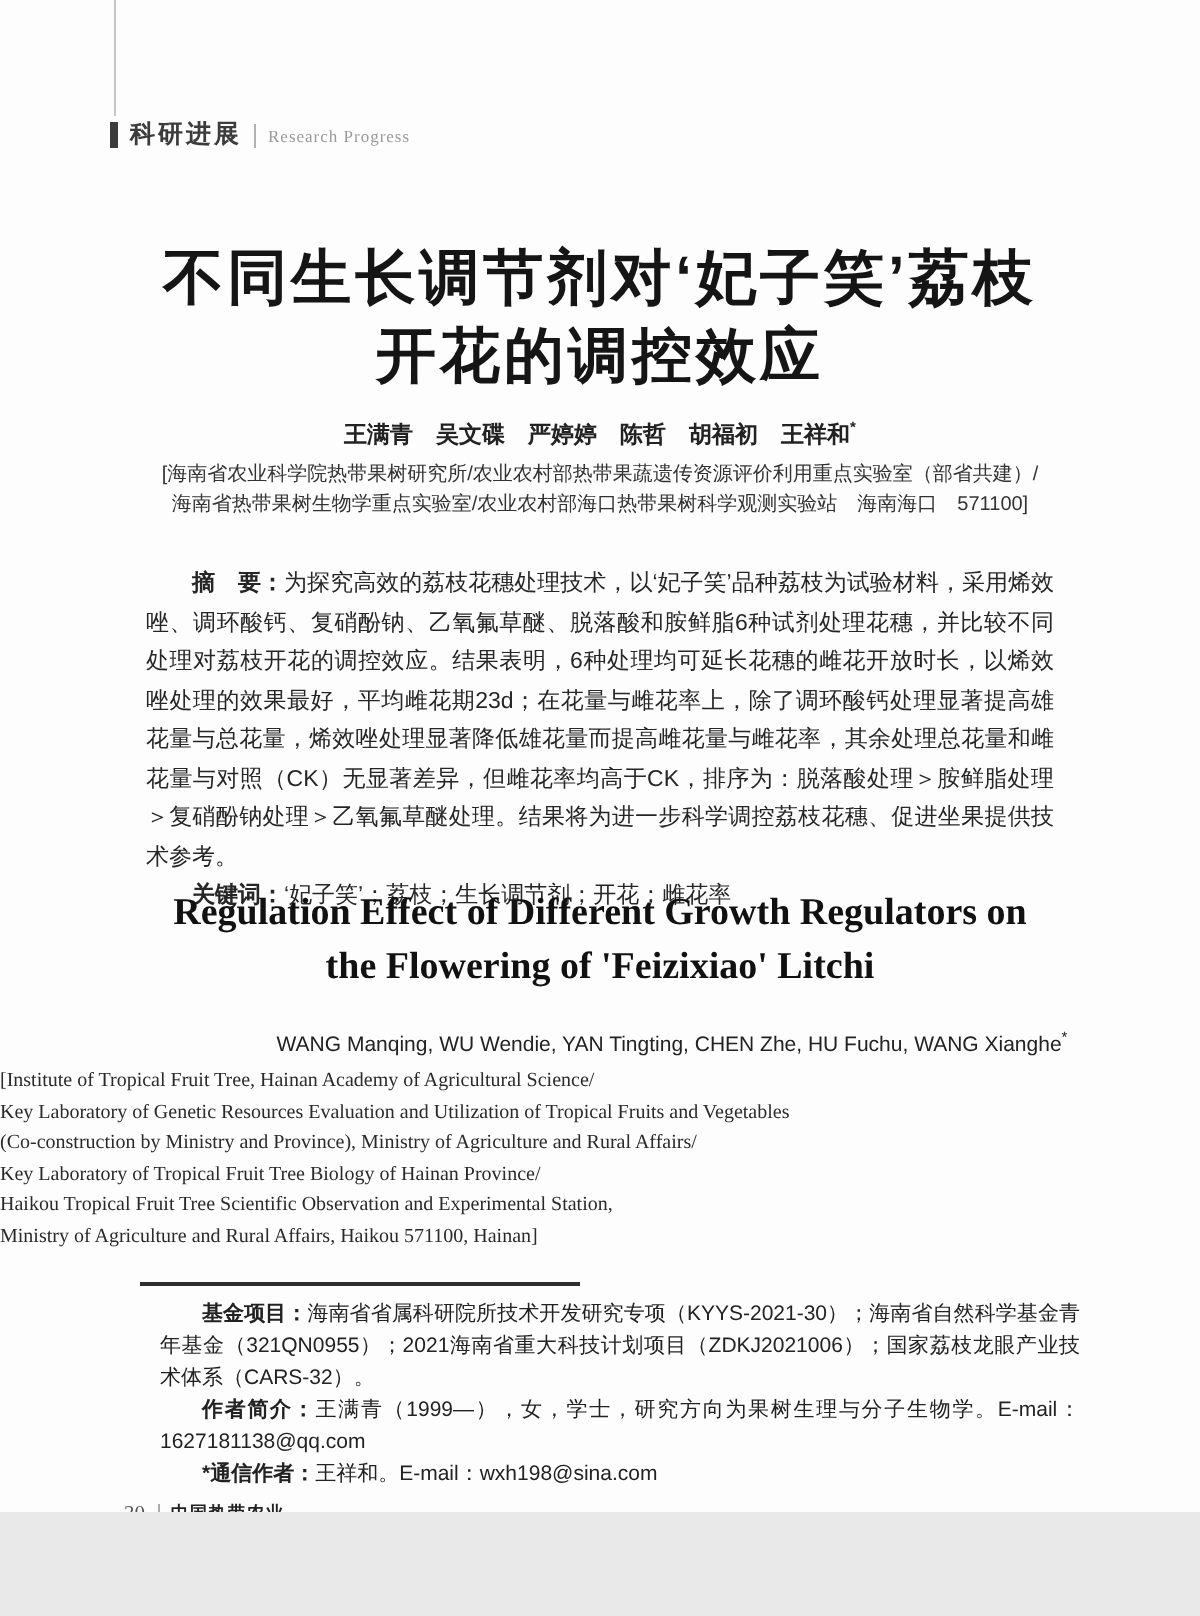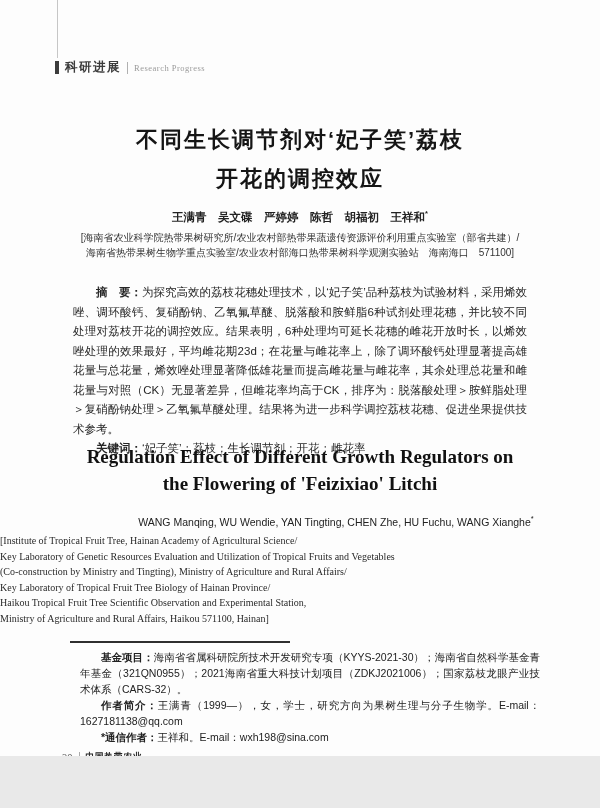--- a/index.html
+++ b/index.html
@@ -9,21 +9,21 @@
     font-family:"Liberation Sans","DejaVu Sans",sans-serif;color:#1f1f1f;
   }
   .col-rule{position:absolute;left:57px;top:0;width:1px;height:58px;background:#c6c6c6;}
   .section-badge{position:absolute;left:55px;top:59px;display:flex;align-items:center;gap:6px;}
   .badge-bar{width:4px;height:13px;background:#3c3c3c;display:inline-block;}
   .badge-cn{font-size:12.5px;font-weight:bold;color:#3c3c3c;letter-spacing:1.5px;}
   .badge-divider{width:1px;height:12px;background:#b0b0b0;display:inline-block;}
   .badge-en{font-size:8.5px;color:#9a9a9a;font-family:"Liberation Serif","DejaVu Serif",serif;letter-spacing:0.5px;}
 
   .title-cn{position:absolute;top:120px;left:0;width:100%;margin:0;text-align:center;
-    font-size:22px;line-height:39px;font-weight:bold;letter-spacing:2px;color:#151515;}
+    font-size:30px;line-height:39px;font-weight:bold;letter-spacing:2px;color:#151515;}
   .authors-cn{position:absolute;top:209px;left:0;width:100%;text-align:center;
     font-size:11.5px;font-weight:bold;color:#222;}
   .authors-cn sup,.authors-en sup{font-size:7.5px;}
   .affil-cn{position:absolute;top:230px;left:0;width:100%;text-align:center;
     font-size:10px;line-height:15px;color:#333;}
 
   .cn-body{position:absolute;top:283px;left:73px;width:454px;
     font-size:11.5px;line-height:19.5px;text-align:justify;color:#262626;}
   .cn-body p{margin:0;text-indent:2em;}
   .cn-label{font-weight:bold;}
@@ -76,21 +76,21 @@
     <p><span class="cn-label">关键词：</span><span>‘妃子笑’；荔枝；生长调节剂；开花；雌花率</span></p>
   </div>
 
   <h2 class="title-en"><span>Regulation Effect of Different Growth Regulators on</span><br><span>the Flowering of 'Feizixiao' Litchi</span></h2>
 
   <div class="authors-en"><span>WANG Manqing, WU Wendie, YAN Tingting, CHEN Zhe, HU Fuchu, WANG Xianghe</span><sup>*</sup></div>
 
   <div class="affil-en">
     <div>[Institute of Tropical Fruit Tree, Hainan Academy of Agricultural Science/</div>
     <div>Key Laboratory of Genetic Resources Evaluation and Utilization of Tropical Fruits and Vegetables</div>
-    <div>(Co-construction by Ministry and Tingting), Ministry of Agriculture and Rural Affairs/</div>
+    <div>(Co-construction by Ministry and Province), Ministry of Agriculture and Rural Affairs/</div>
     <div>Key Laboratory of Tropical Fruit Tree Biology of Hainan Province/</div>
     <div>Haikou Tropical Fruit Tree Scientific Observation and  Experimental Station,</div>
     <div>Ministry of Agriculture and Rural Affairs, Haikou 571100, Hainan]</div>
   </div>
 
   <div class="footnote-rule"></div>
 
   <div class="footnotes">
     <p><span class="fn-label">基金项目：</span><span>海南省省属科研院所技术开发研究专项（KYYS-2021-30）；海南省自然科学基金青年基金（321QN0955）；2021海南省重大科技计划项目（ZDKJ2021006）；国家荔枝龙眼产业技术体系（CARS-32）。</span></p>
     <p><span class="fn-label">作者简介：</span><span>王满青（1999—），女，学士，研究方向为果树生理与分子生物学。E-mail：1627181138@qq.com</span></p>

